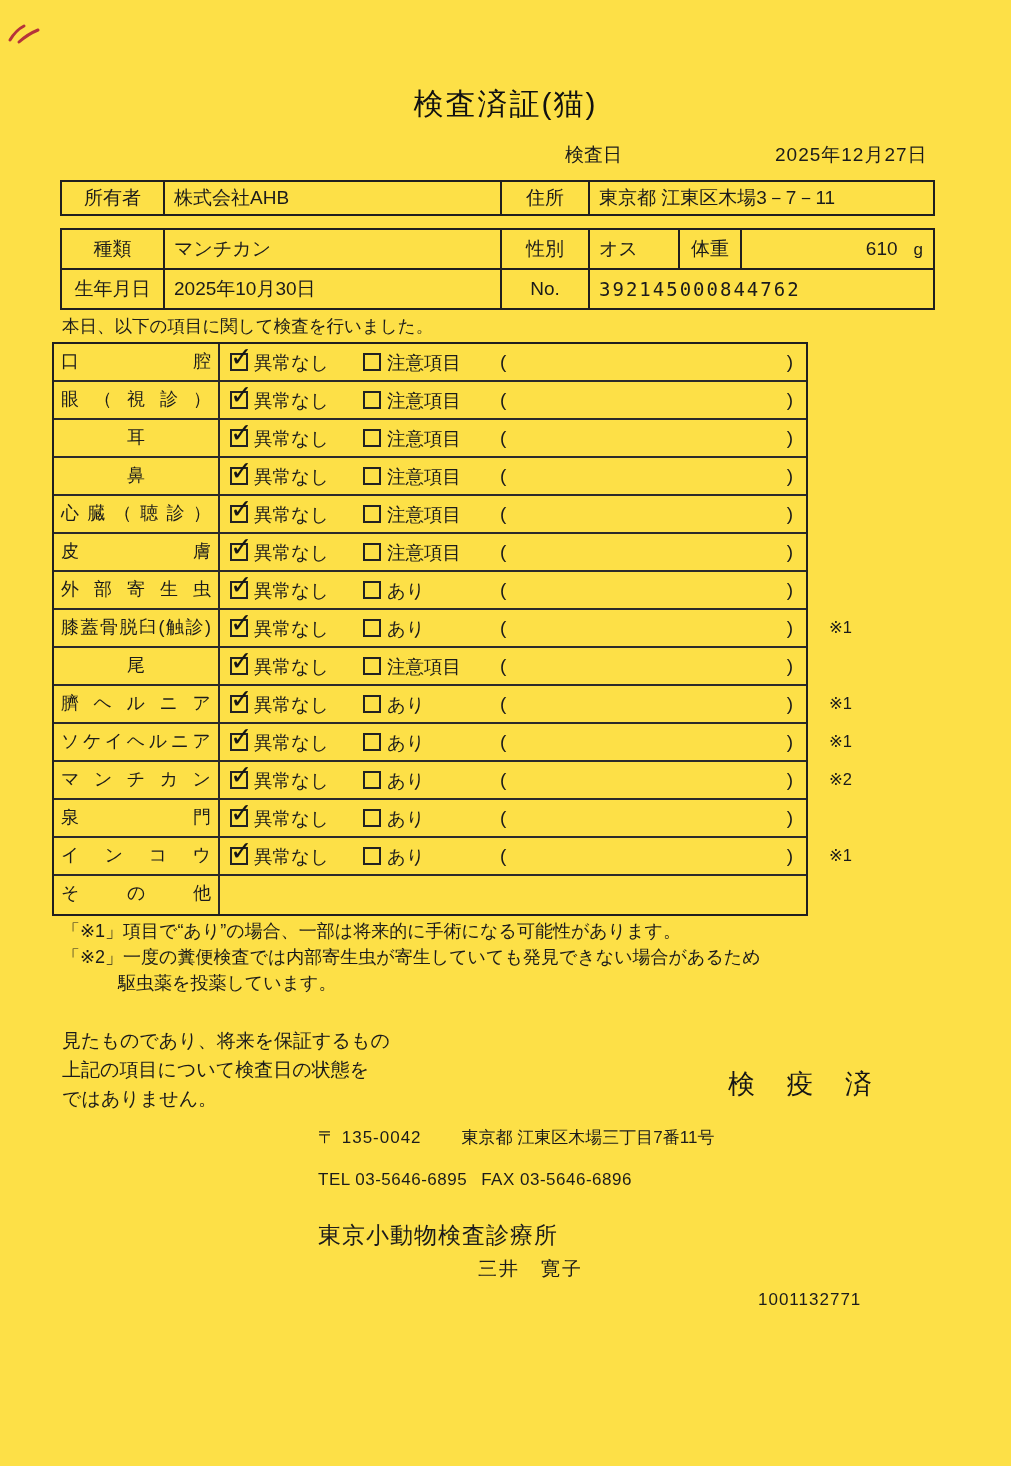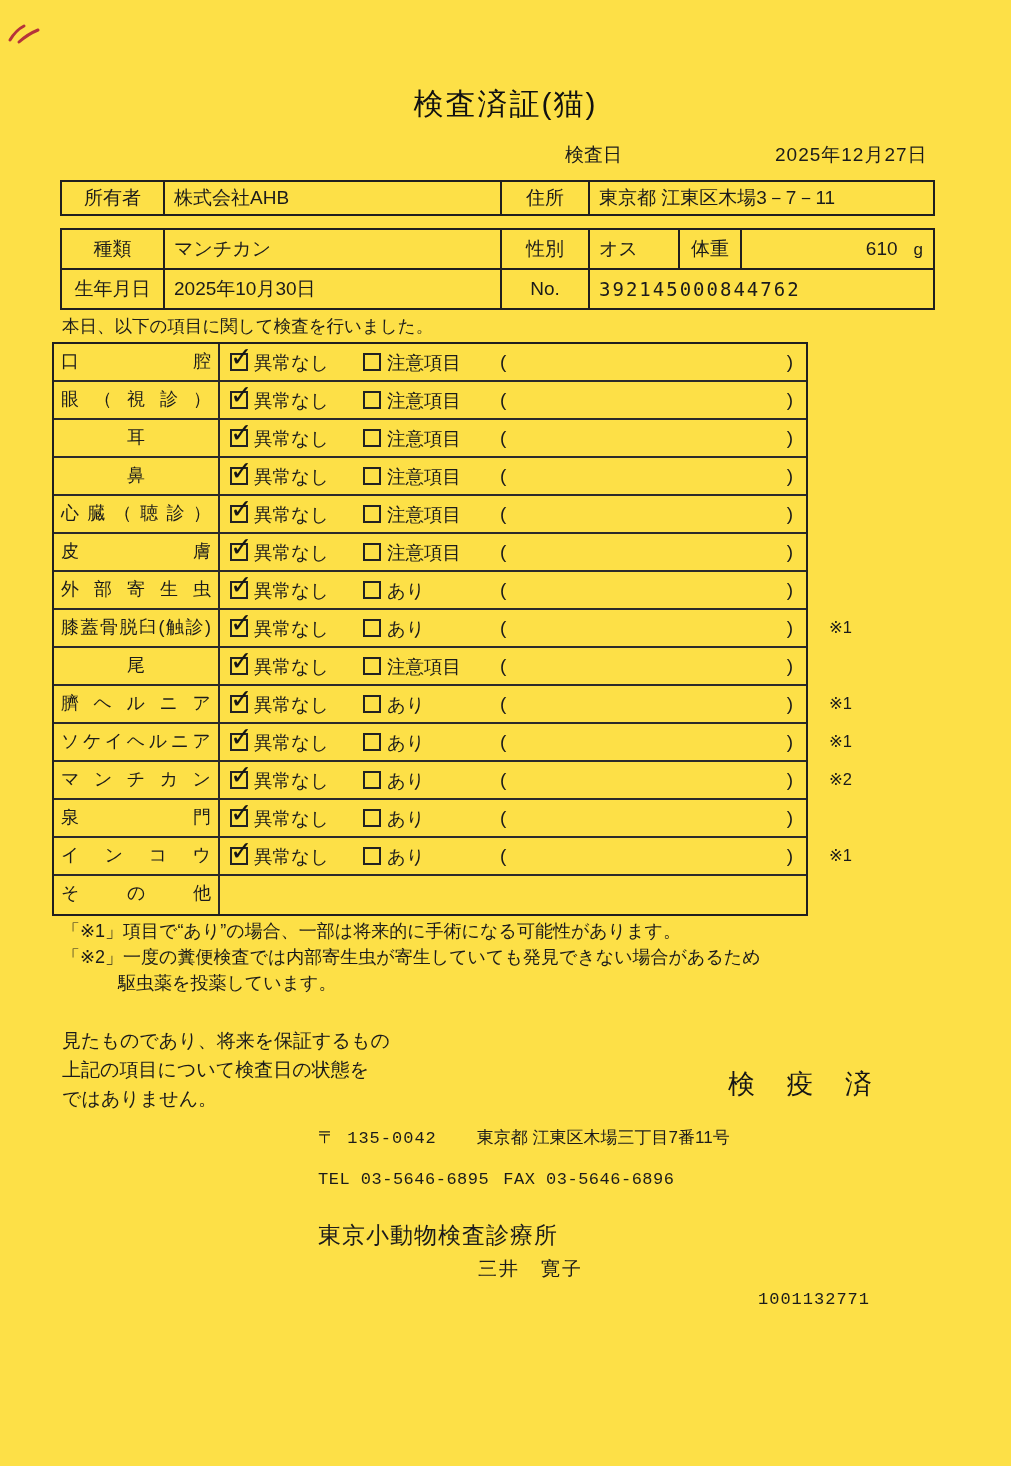--- a/index.html
+++ b/index.html
@@ -4,21 +4,21 @@
 <style>
   html,body{margin:0;padding:0;background:#ffffff;}
   .page{
     position:relative;
     width:1011px;height:1466px;
     background:#fde047;
     font-family:"Liberation Sans","DejaVu Sans",sans-serif;
     color:#1b1b1b;
     overflow:hidden;
   }
-  .mono{font-family:Liberation Mono, monospace;}
+  .mono{font-family:Liberation Sans, sans-serif;}
 
   .red-mark{position:absolute;left:6px;top:22px;}
 
   .title{
     position:absolute;top:84px;left:0;width:100%;
     text-align:center;font-size:30px;letter-spacing:2px;color:#111;
   }
 
   .date-label{position:absolute;left:565px;top:142px;font-size:19px;}
   .date-value{position:absolute;left:775px;top:142px;font-size:19px;letter-spacing:1px;}

